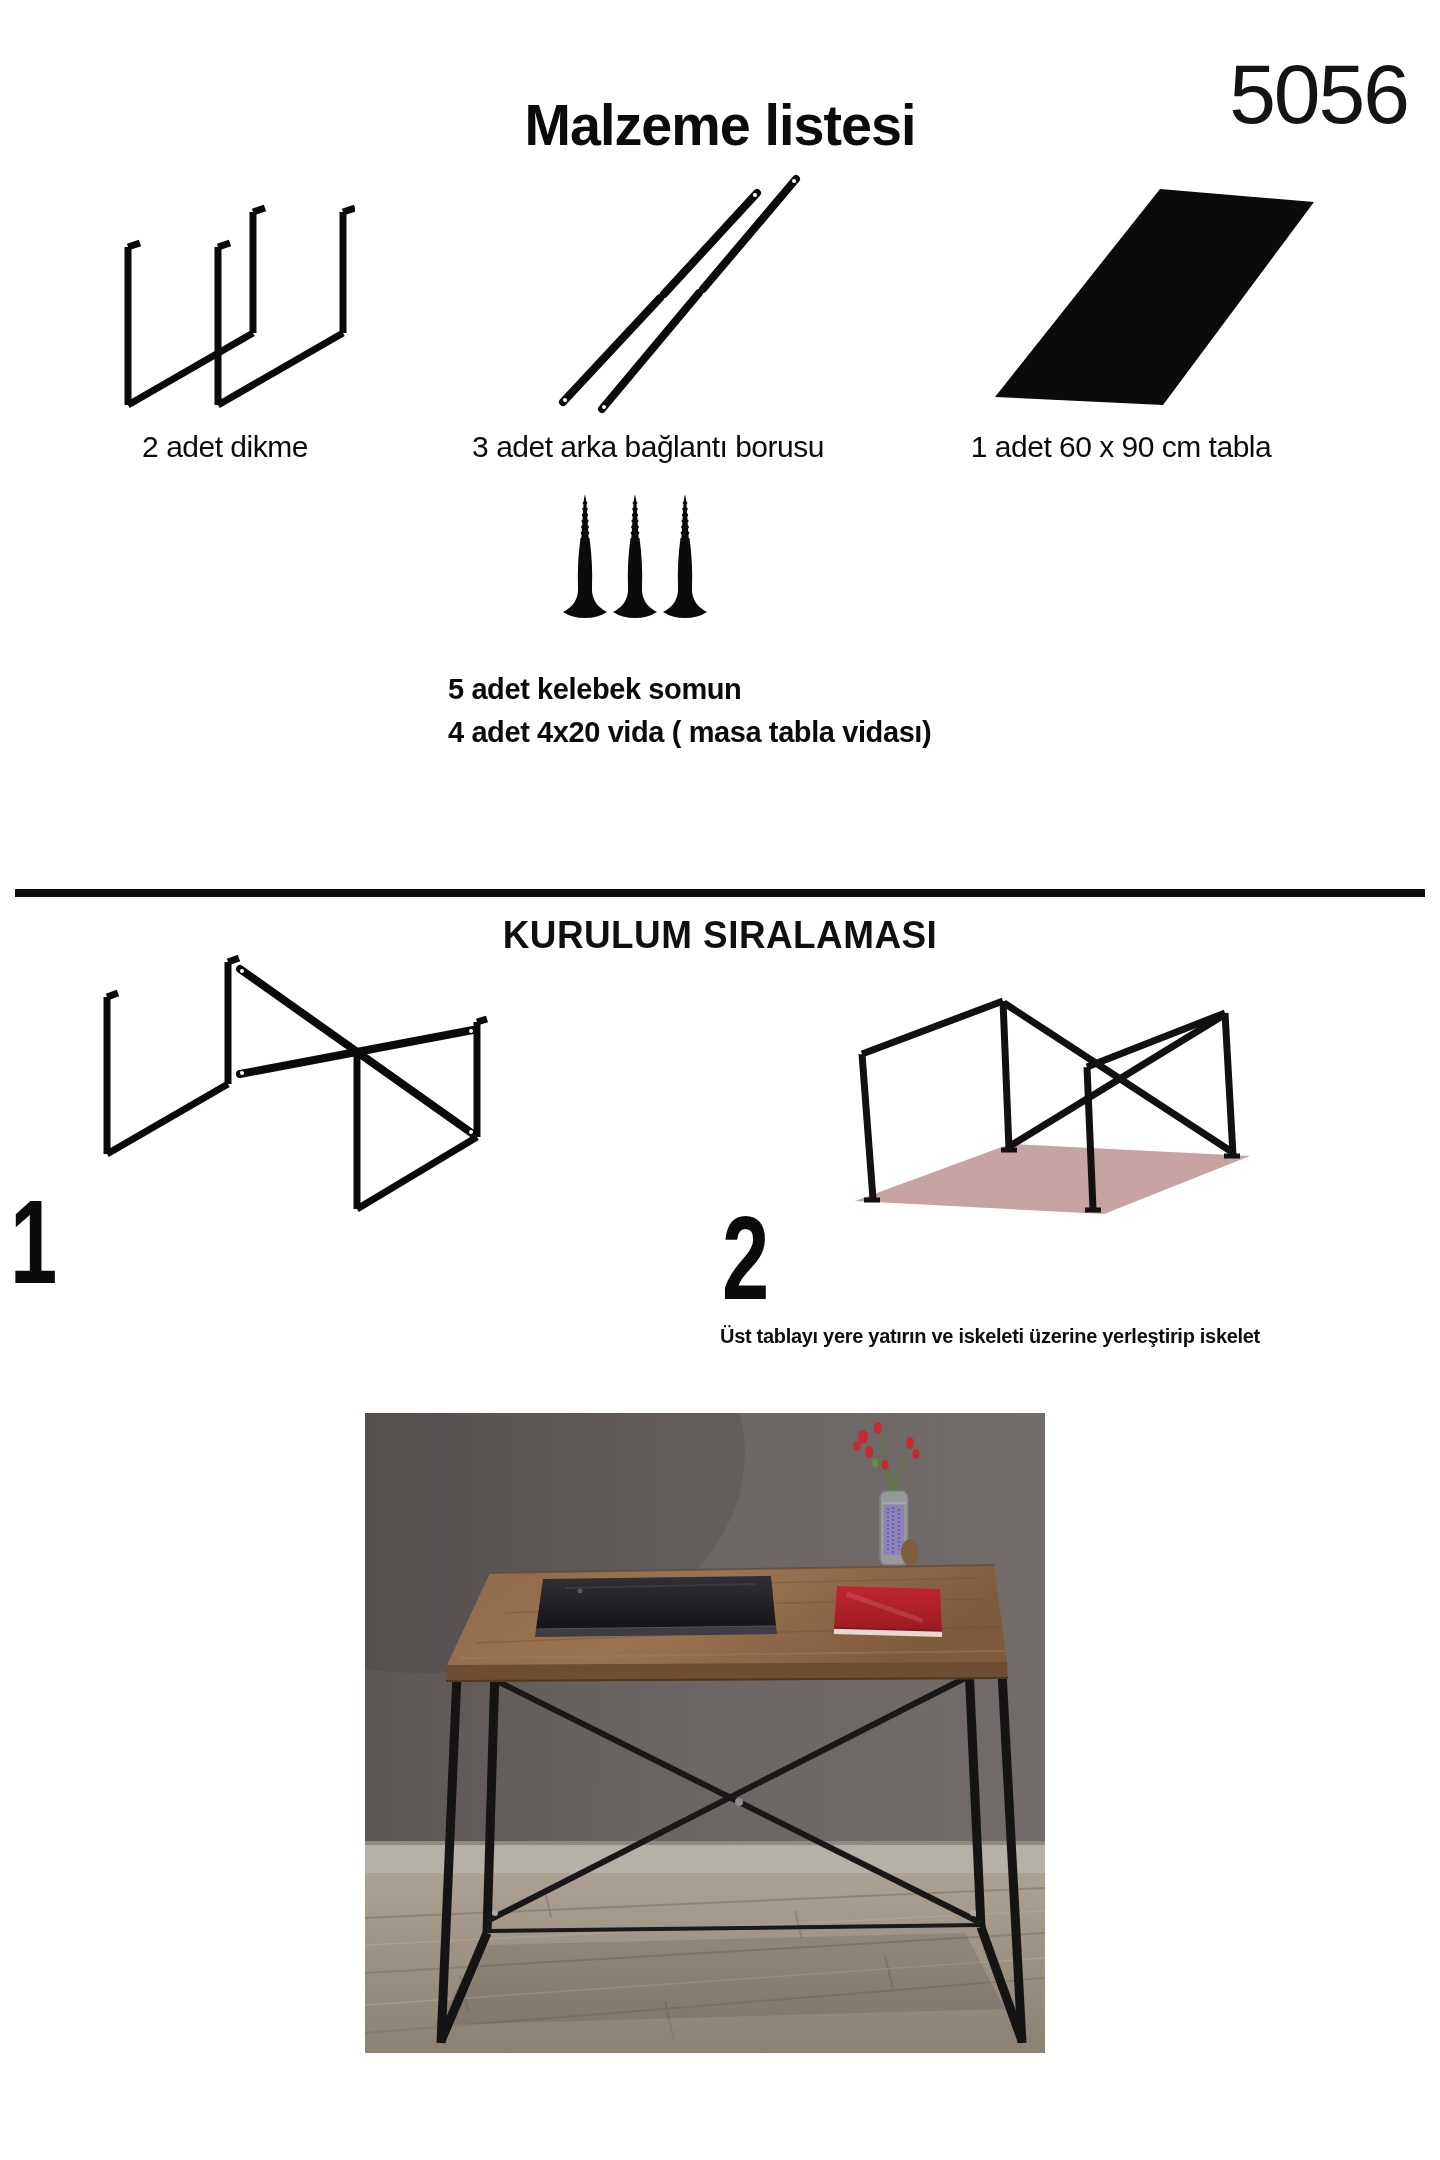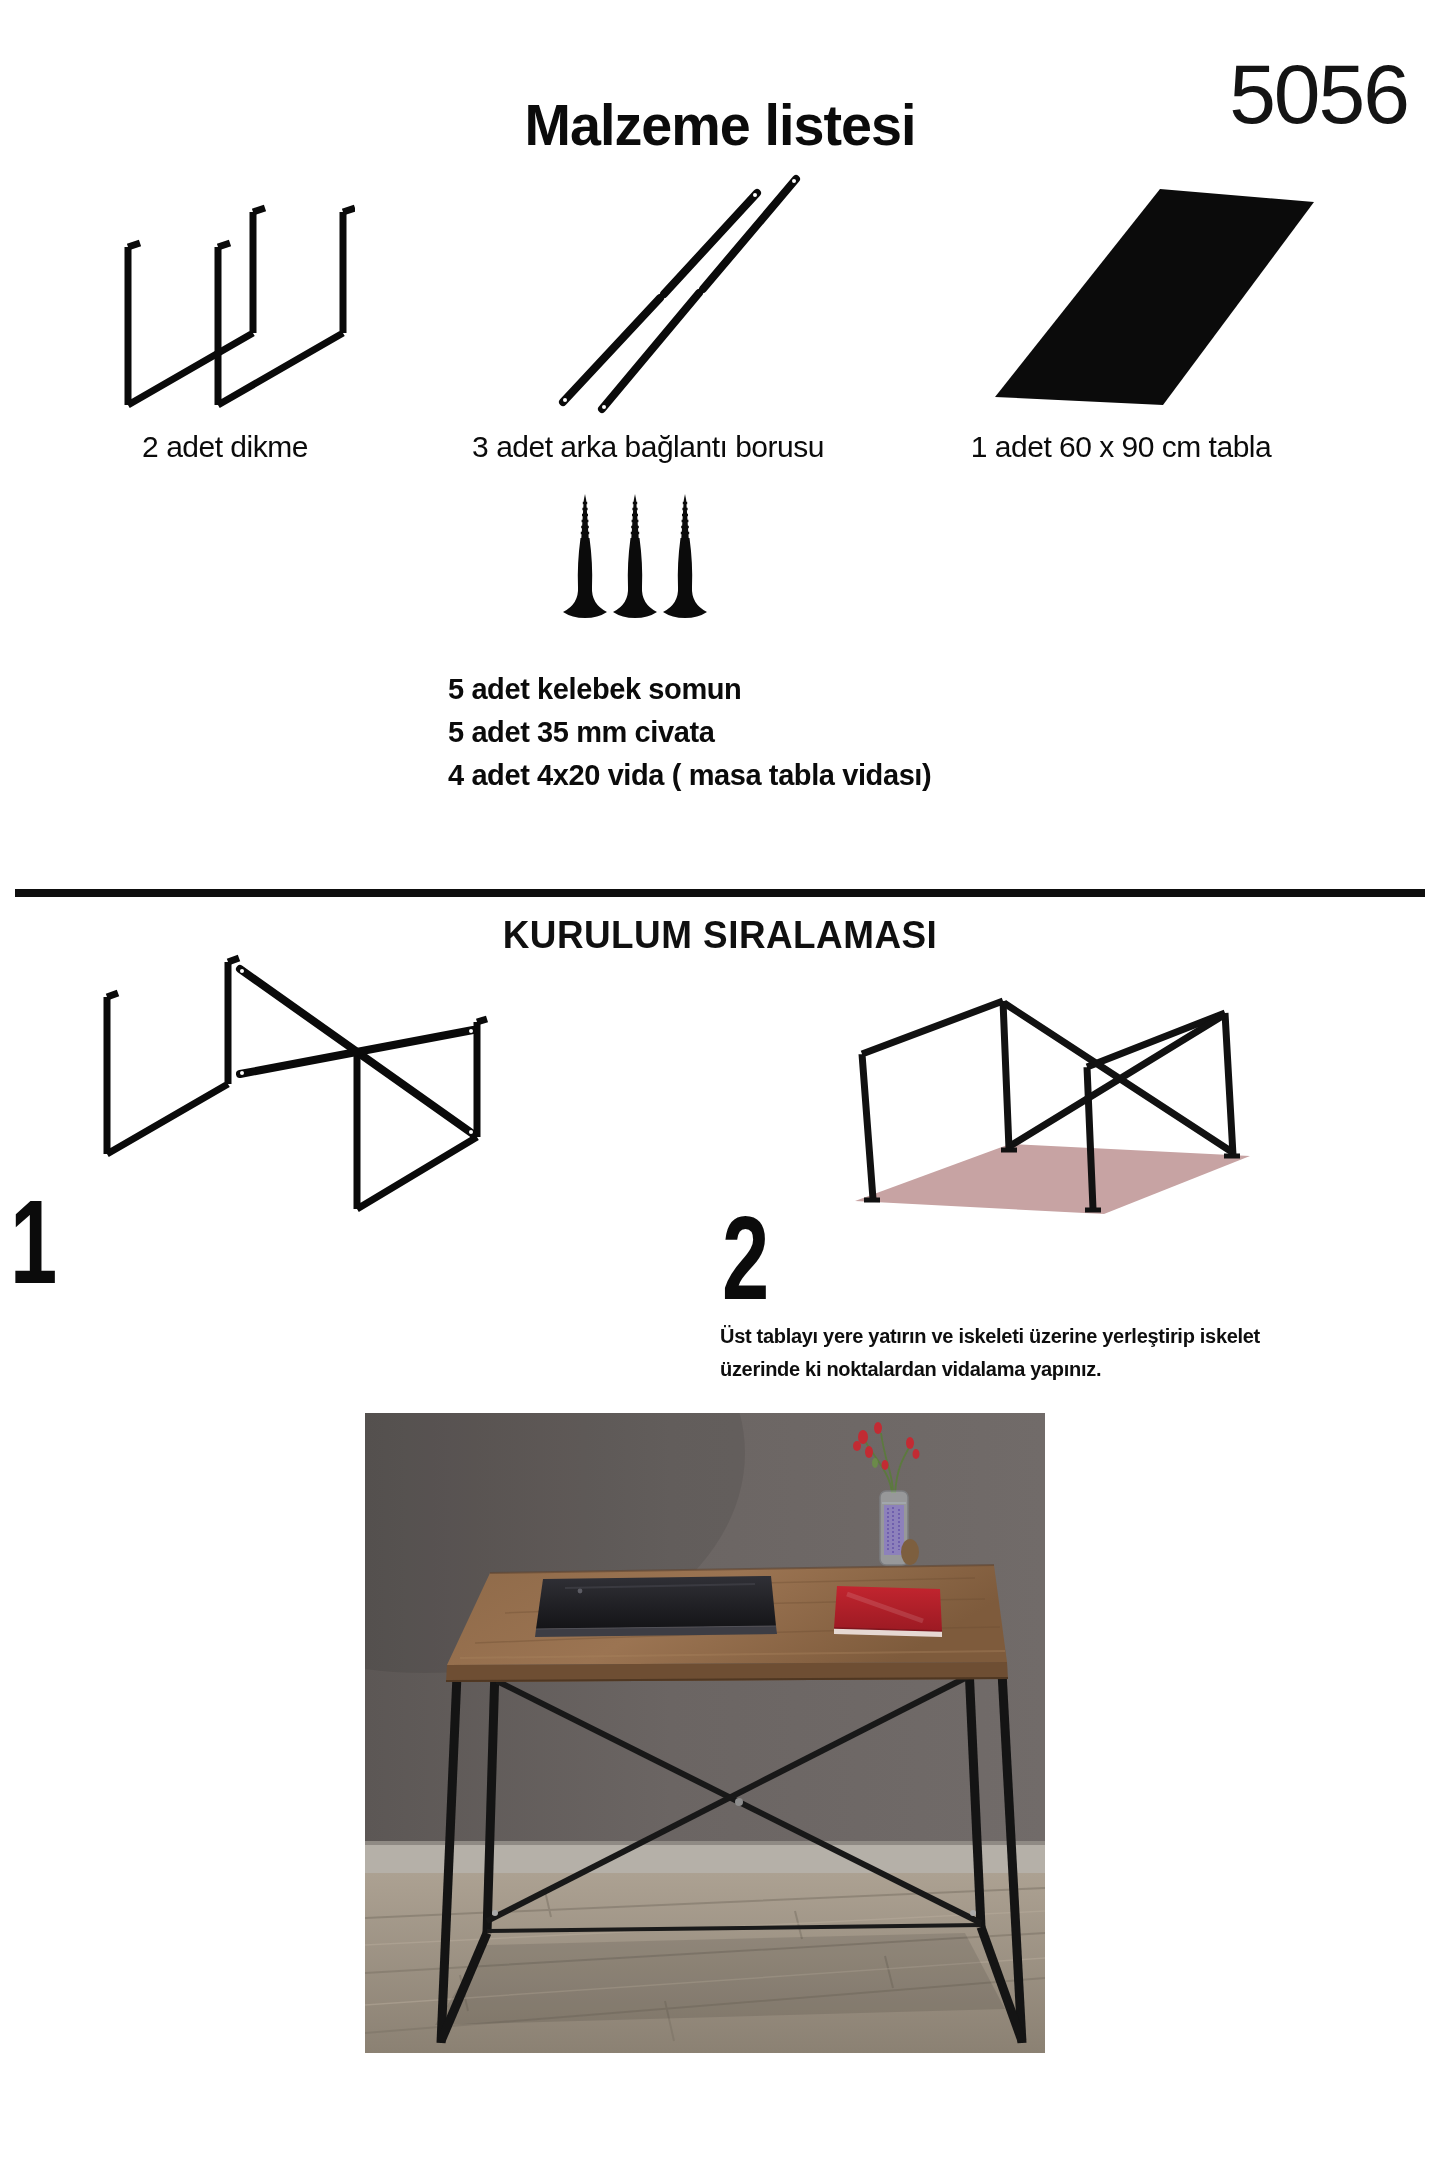--- a/index.html
+++ b/index.html
@@ -100,21 +100,20 @@
       <g transform="translate(125,0)">
         <path d="M-22,122 Q-6,114 -7,97 Q-8,74 -4.5,48 L4.5,48 Q8,74 7,97 Q6,114 22,122 Q13,128 0,128 Q-13,128 -22,122 Z"></path>
         <path d="M-3.8,50 L3.8,50 L1.2,10 L0,4 L-1.2,10 Z"></path>
         <path d="M-2.2,13 H2.2 M-2.6,19 H2.6 M-3,25 H3 M-3.4,31 H3.4 M-3.8,37 H3.8 M-4.2,43 H4.2" stroke="#0b0b0b" stroke-width="2.4"></path>
       </g>
     </g>
   </svg>
 
   <div class="abs hardware-lines">
     <div>5 adet kelebek somun</div>
-    <div>5 adet 35 mm civata</div>
     <div>4 adet 4x20 vida ( masa tabla vidası)</div>
   </div>
 
   <div class="abs divider"></div>
   <h2 class="abs section-title">KURULUM SIRALAMASI</h2>
 
   <svg class="abs" style="left:50px;top:952px;" width="440" height="262" viewBox="0 0 440 262">
     <g stroke="#0a0a0a" stroke-width="7" fill="none">
       <path d="M57,45 V202 M57,202 L178,132 M178,10 V132"></path>
       <path d="M57,45 l11,-4 M178,10 l11,-4"></path>
@@ -139,21 +138,20 @@
     <g stroke="#111111" stroke-width="7" fill="none">
       <path d="M42,102 L53,247 M42,102 L183,49 M183,49 L189,197"></path>
       <path d="M267,115 L273,257 M267,115 L405,61 M405,61 L413,203"></path>
       <path d="M44,248 h16 M181,198 h16 M265,258 h16 M404,204 h16" stroke-width="5"></path>
       <path d="M184,51 L412,200 M404,63 L190,194" stroke-width="7"></path>
     </g>
   </svg>
   <div class="abs step-number step2-number">2</div>
   <div class="abs step2-text">
     <div>Üst tablayı yere yatırın ve iskeleti üzerine yerleştirip iskelet</div>
-    <div>üzerinde ki noktalardan vidalama yapınız.</div>
   </div>
 
   <svg class="abs" style="left:365px;top:1413px;" width="680" height="640" viewBox="0 0 680 640">
     <defs>
       <linearGradient id="wallGrad" x1="0" y1="0" x2="1" y2="0">
         <stop offset="0" stop-color="#5c5755"></stop>
           <stop offset="0.45" stop-color="#6b6563"></stop>
           <stop offset="1" stop-color="#716b69"></stop>
       </linearGradient>
       <linearGradient id="floorGrad" x1="0" y1="0" x2="0" y2="1">

